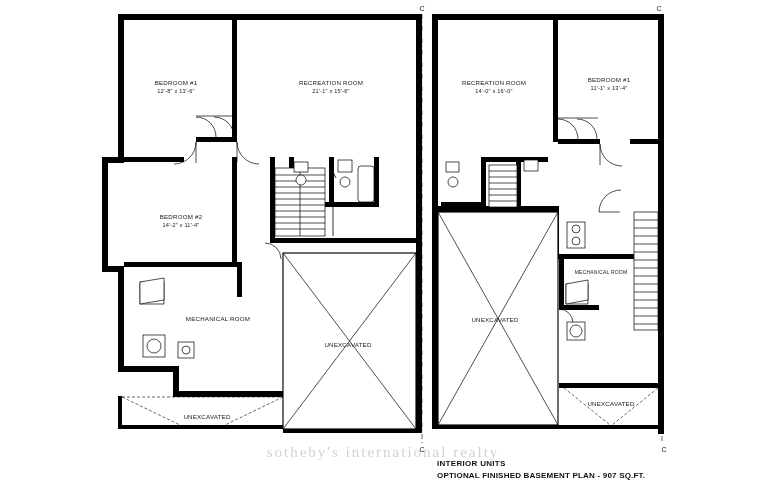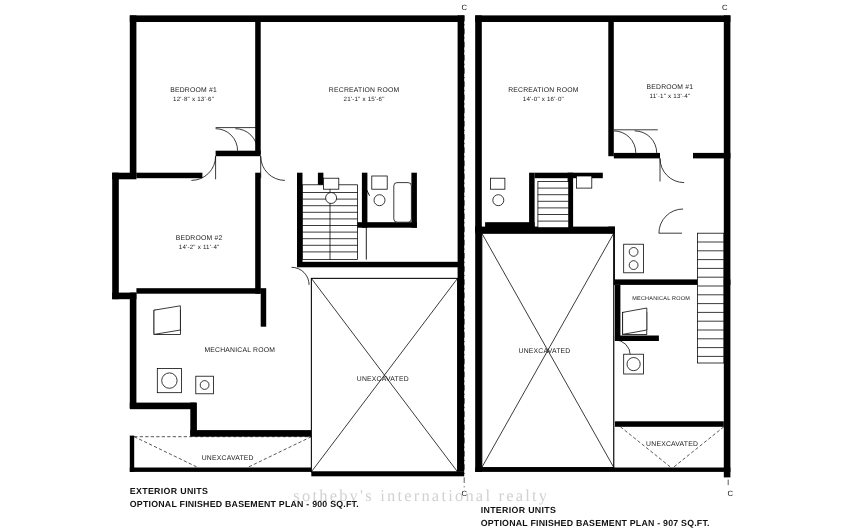--- a/index.html
+++ b/index.html
@@ -302,24 +302,20 @@
   <div class="room-label" style="left:495px; top:320px;">
     <span class="name">UNEXCAVATED</span>
   </div>
   <div class="room-label" style="left:207px; top:417px;">
     <span class="name">UNEXCAVATED</span>
   </div>
   <div class="room-label" style="left:611px; top:404px;">
     <span class="name">UNEXCAVATED</span>
   </div>
 
-  <div class="caption" style="left:118px; top:441px;">
-    <span class="title">EXTERIOR UNITS</span>
-    <span class="sub">OPTIONAL FINISHED BASEMENT PLAN - 900 SQ.FT.</span>
-  </div>
   <div class="caption" style="left:437px; top:441px;margin-top:17px;">
     <span class="title">INTERIOR UNITS</span>
     <span class="sub">OPTIONAL FINISHED BASEMENT PLAN - 907 SQ.FT.</span>
   </div>
 
   <div class="watermark">sotheby's international realty</div>
 
 </div>
 
 </body></html>

